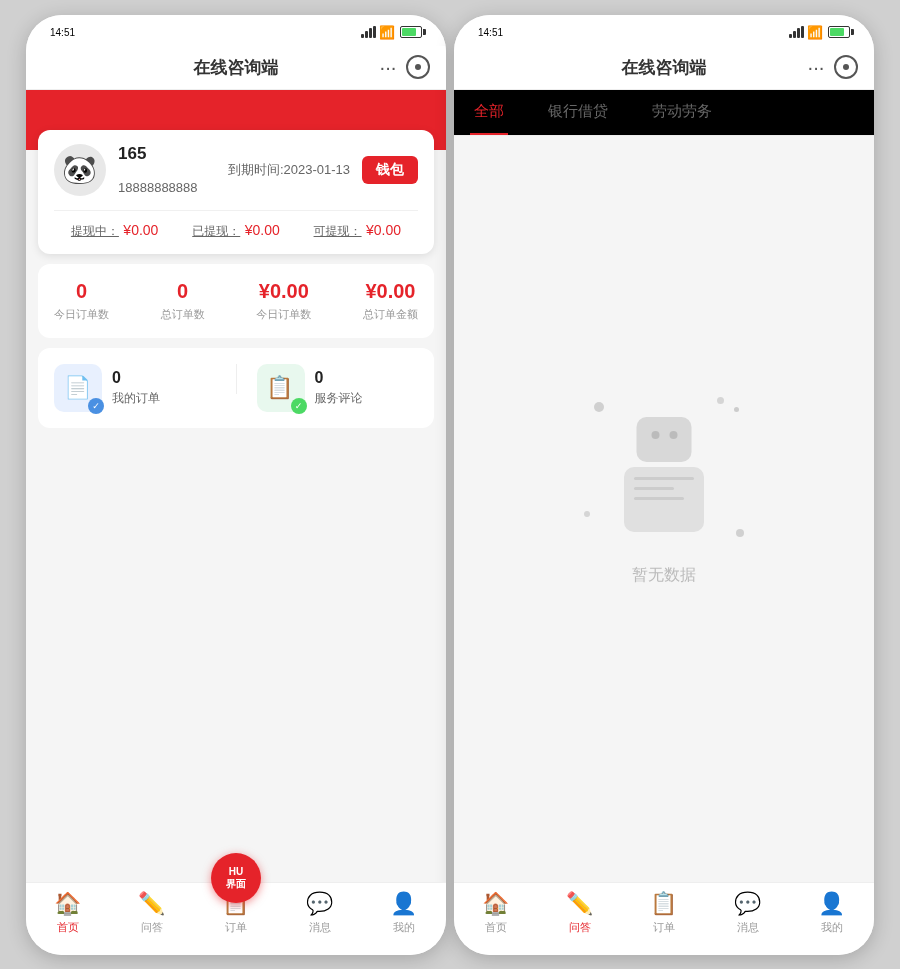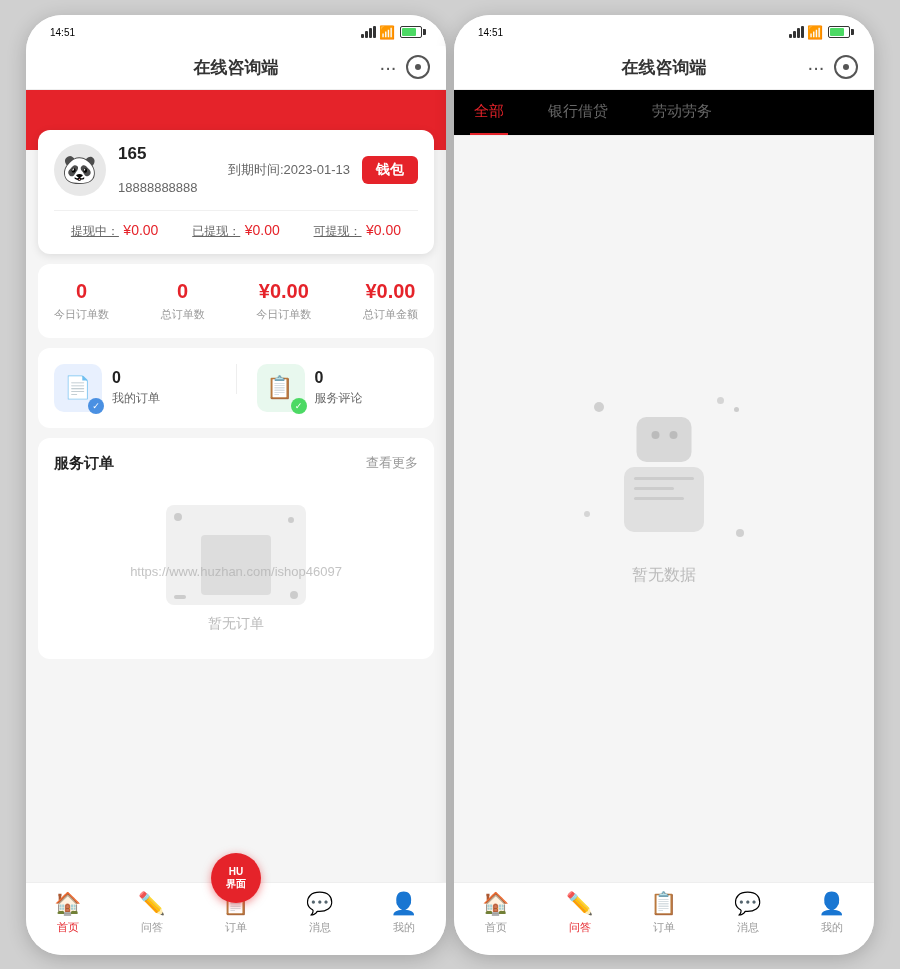--- a/index.html
+++ b/index.html
@@ -501,37 +501,20 @@
             📋
             <div class="check-badge">✓</div>
           </div>
           <div>
             <div class="quick-count">0</div>
             <div class="quick-label">服务评论</div>
           </div>
         </div>
       </div>
 
-      <div class="service-section" style="position:relative">
-        <div class="section-header">
-          <span class="section-header-title">服务订单</span>
-          <span class="see-more">查看更多</span>
-        </div>
-        <div class="empty-placeholder">
-          <div class="empty-img">
-            <div style="position:absolute;top:8px;left:8px;width:8px;height:8px;background:#ccc;border-radius:50%"></div>
-            <div style="position:absolute;top:12px;right:12px;width:6px;height:6px;background:#ccc;border-radius:50%"></div>
-            <div class="empty-img-inner"></div>
-            <div style="position:absolute;bottom:6px;left:8px;width:12px;height:4px;background:#ccc;border-radius:2px"></div>
-            <div style="position:absolute;bottom:6px;right:8px;width:8px;height:8px;background:#ccc;border-radius:50%"></div>
-          </div>
-          <div class="empty-text">暂无订单</div>
-        </div>
-        <div class="watermark">https://www.huzhan.com/ishop46097</div>
-      </div>
     </div>
 
     <div class="bottom-nav" style="position:relative">
       <div class="nav-item">
         <span class="nav-icon active">🏠</span>
         <span class="nav-label active">首页</span>
       </div>
       <div class="nav-item">
         <span class="nav-icon">✏️</span>
         <span class="nav-label">问答</span>

